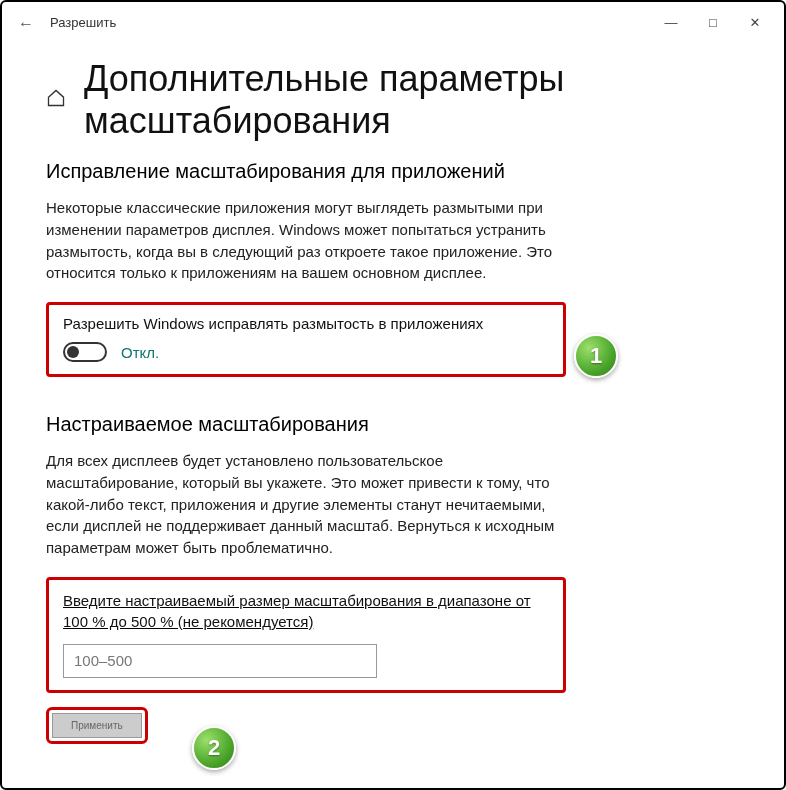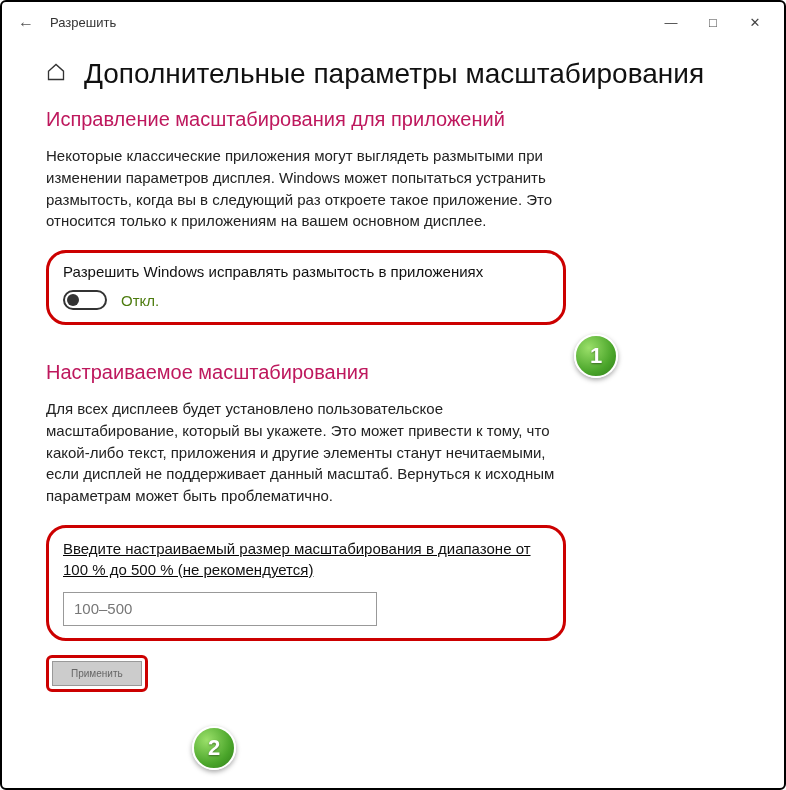--- a/index.html
+++ b/index.html
@@ -21,42 +21,42 @@
     font-size: 13px;
     color: #333;
   }
   .titlebar .back { width: 32px; text-align: center; font-size: 16px; color: #555; cursor: default; }
   .titlebar .title { margin-left: 8px; }
   .winbtns { position: absolute; right: 8px; top: 0; height: 40px; display: flex; align-items: center; }
   .winbtn { width: 42px; height: 30px; display: flex; align-items: center; justify-content: center; color: #444; }
   .content { padding: 16px 44px 24px 44px; }
   .headline { display: flex; align-items: center; gap: 18px; margin-bottom: 18px; }
   .home-icon { font-size: 18px; color: #333; }
-  h1 { font-size: 28px; font-weight: 400; color: #111; }
-  h2 { font-size: 20px; font-weight: 400; color: #be185d; margin-bottom: 14px; margin-top: 6px; }
+  h1 { font-size: 36px; font-weight: 400; color: #111; }
+  h2 { font-size: 20px; font-weight: 400; color: #000000; margin-bottom: 14px; margin-top: 6px; }
   p.desc { font-size: 15px; color: #222; line-height: 1.45; max-width: 520px; margin-bottom: 18px; }
   .box {
     border: 3px solid #c00;
-    border-radius: 20px;
+    border-radius: 4px;
     padding: 10px 14px 12px 14px;
     position: relative;
     margin-bottom: 8px;
     max-width: 520px;
   }
   .toggle-label { font-size: 15px; color: #111; margin-bottom: 10px; }
   .toggle-row { display: flex; align-items: center; gap: 14px; }
   .toggle {
     width: 44px; height: 20px; border: 2px solid #333; border-radius: 12px;
     position: relative; background: #fff;
   }
   .toggle .knob {
     position: absolute; left: 2px; top: 2px; width: 12px; height: 12px;
     background: #333; border-radius: 50%;
   }
-  .toggle-state { font-size: 15px; color: #4d7c0f; }
+  .toggle-state { font-size: 15px; color: #0f766e; }
   .box2 { margin-top: 13px; text-decoration: underline; }
   .box2 .field-label { font-size: 15px; color: #111; line-height: 1.4; margin-bottom: 12px; }
   .box2 input[type=text] {
     width: 314px; height: 34px; border: 1px solid #999;
     padding: 0 10px; font-size: 15px; color: #555; background: #fff;
     font-family: inherit;
   }
   .box2 input::placeholder { color: #777; }
   .apply-row { position: relative; margin-top: 14px; max-width: 520px; }
   .apply-box {

